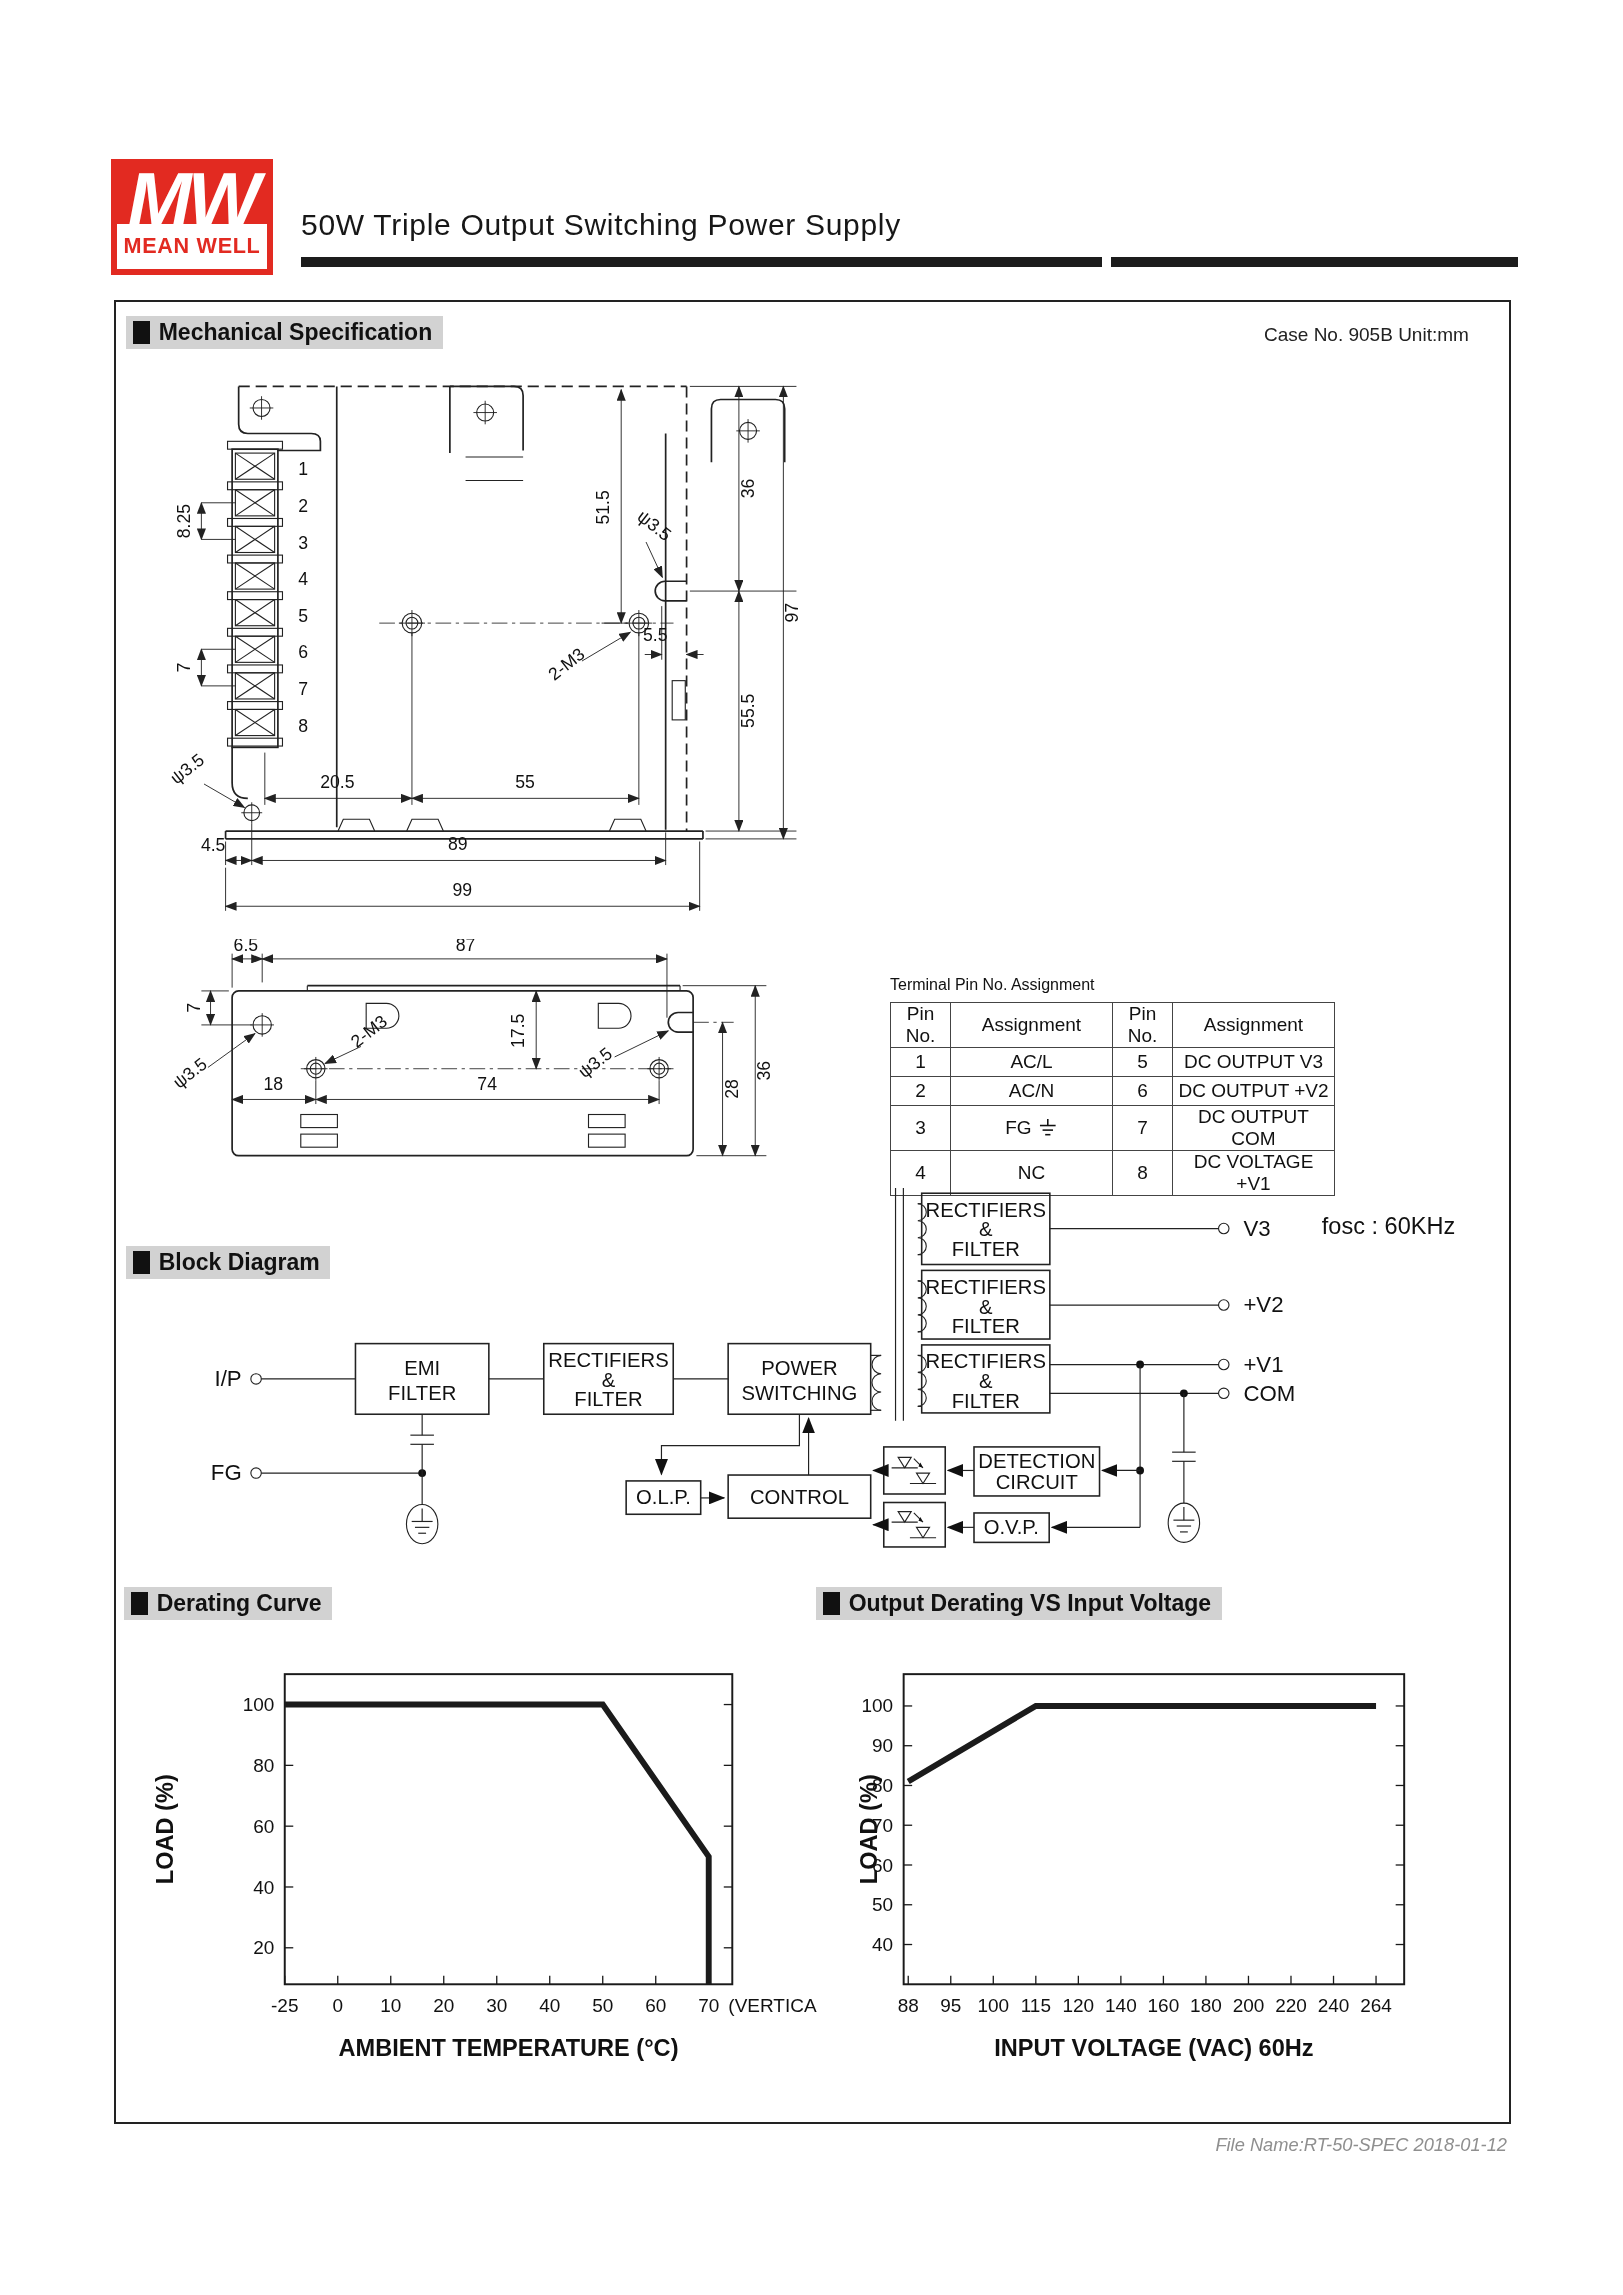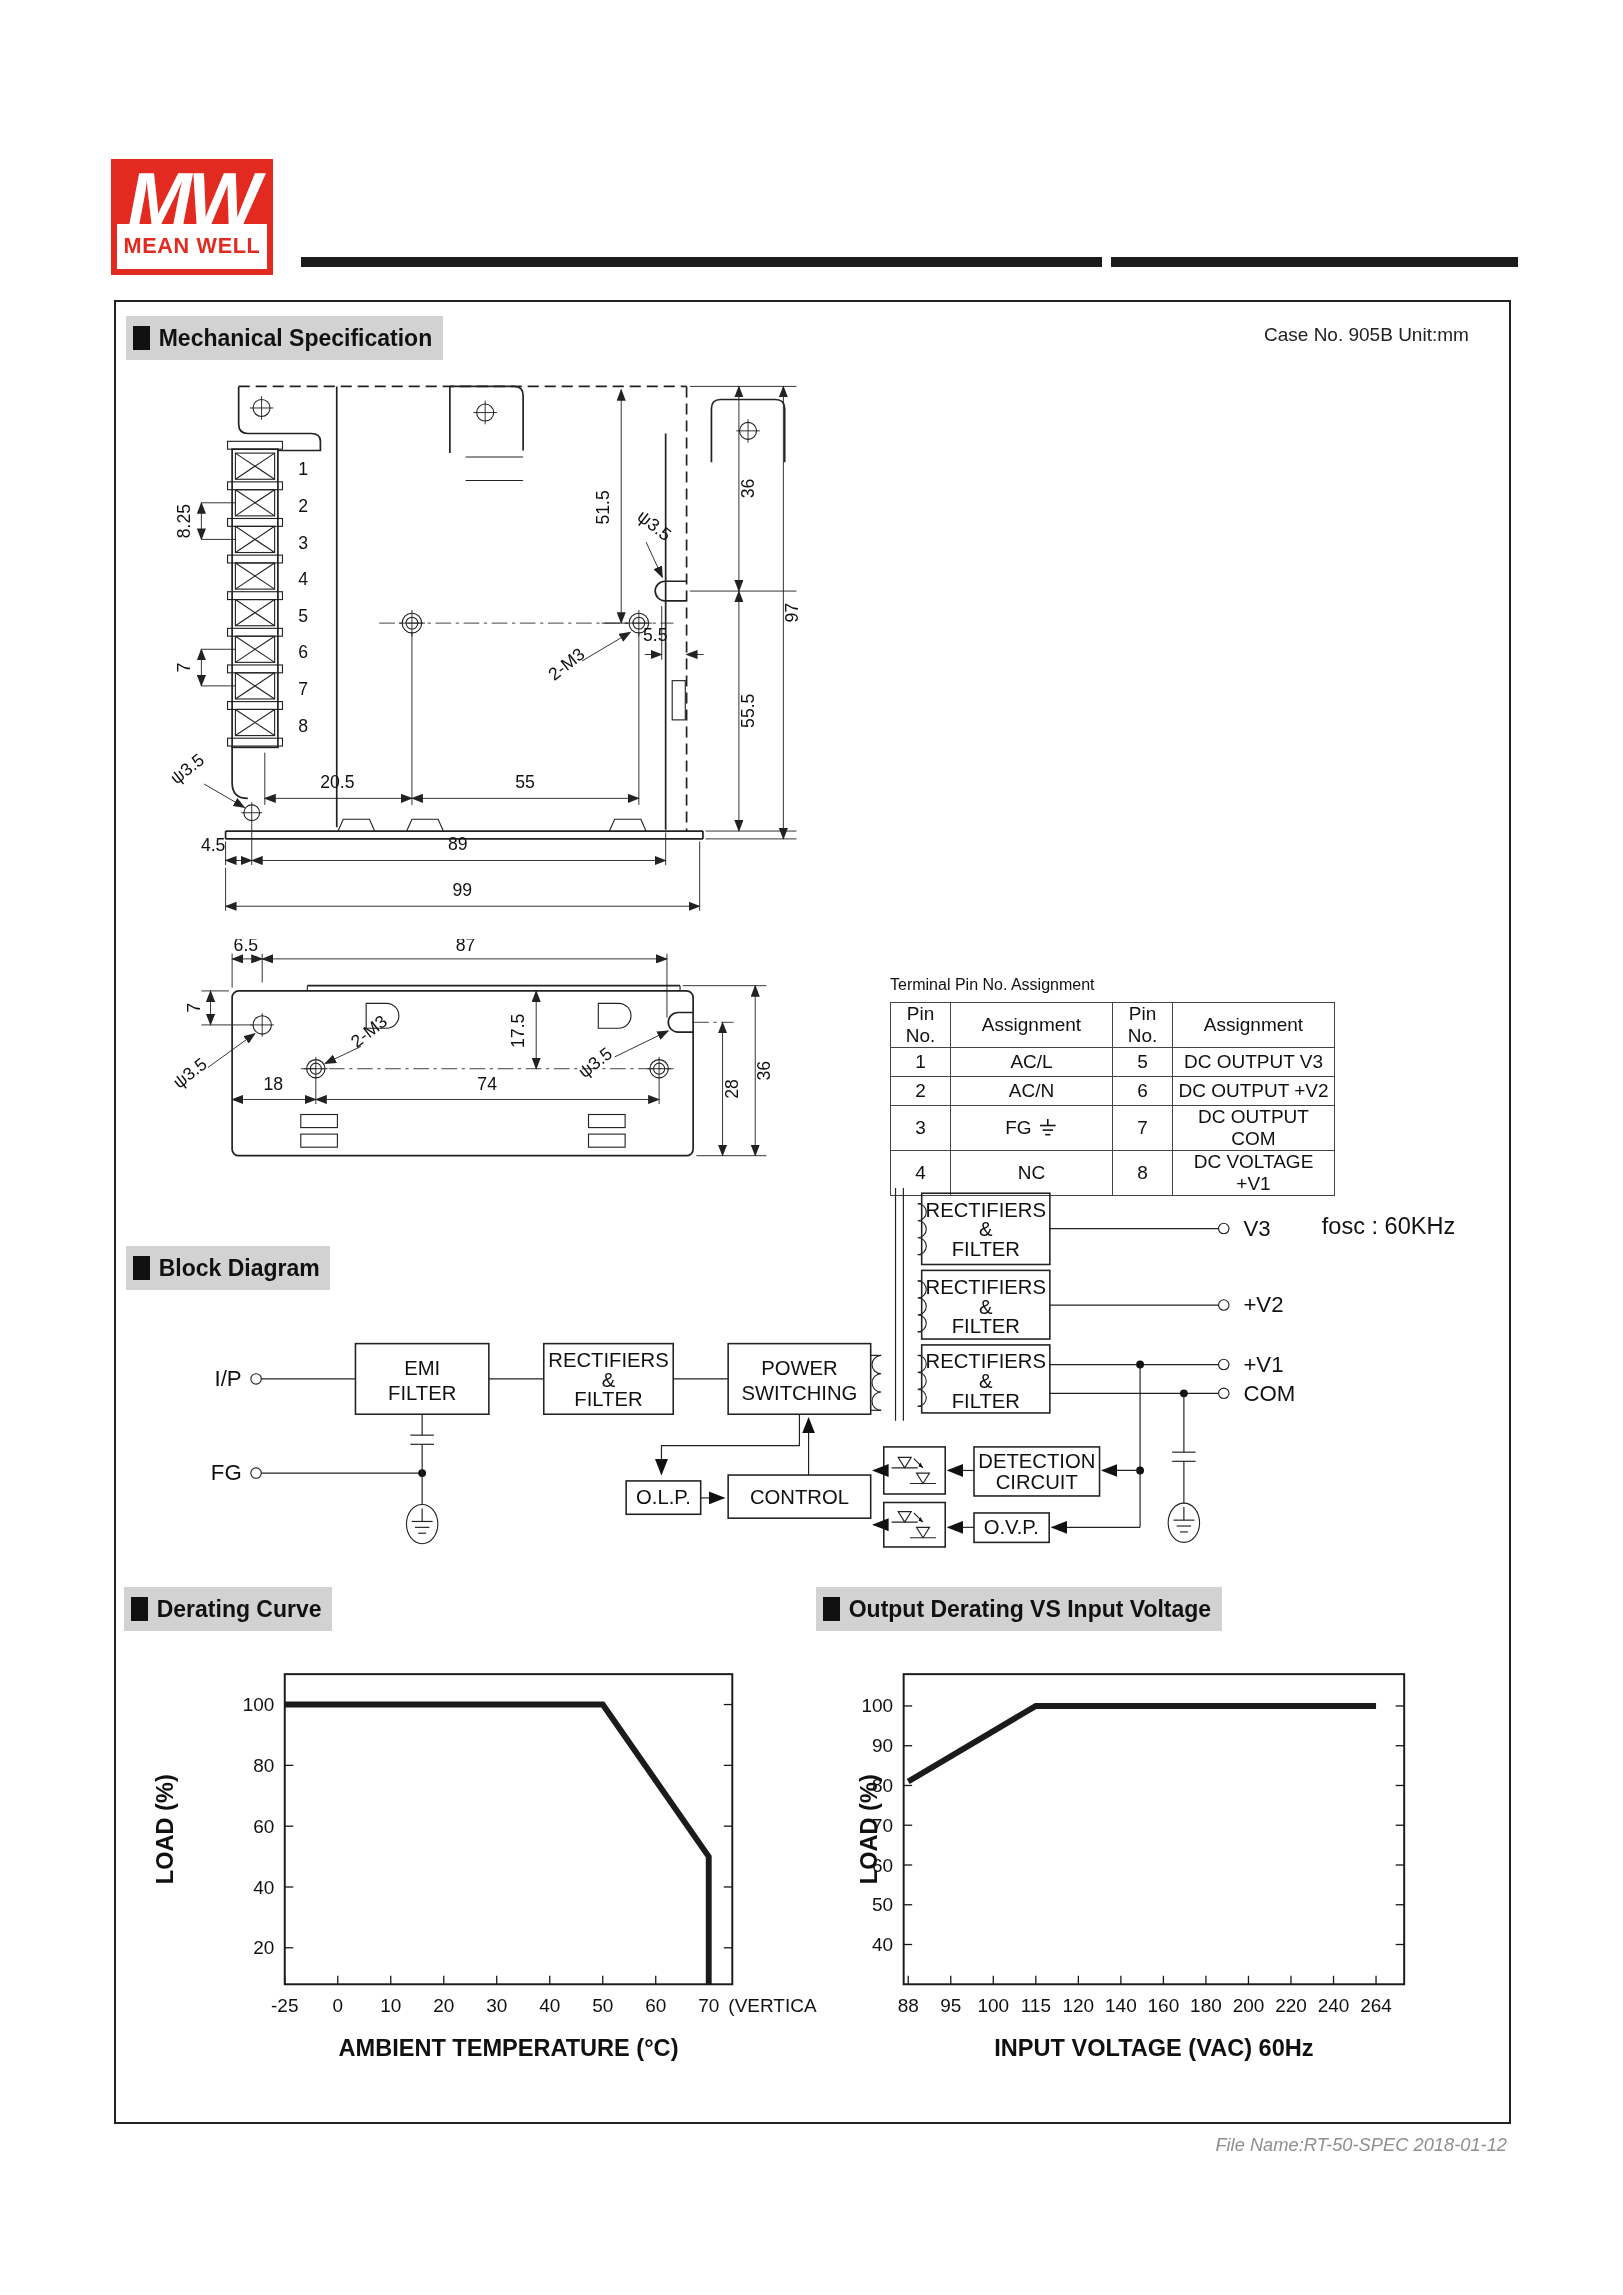--- a/index.html
+++ b/index.html
@@ -17,21 +17,21 @@
   .bar { position:absolute; top:257px; height:9.8px; background:#1c1c1c; }
   .bar-left { left:301px; width:801px; }
   .bar-right { left:1111px; width:407px; }
   .model-wrap { position:absolute; left:1171px; top:188px; width:347px; text-align:left; color:#171717; }
   .model { font-size:55px; font-weight:bold; letter-spacing:1.3px; display:inline-block; }
   .series { font-size:29px; font-weight:bold; letter-spacing:4.6px; display:inline-block; margin-left:11.8px; }
 
   .main-box { position:absolute; left:114px; top:300px; width:1397px; height:1824px; border:2px solid #222; }
 
   .sec-head { position:absolute; background:#d2d2d2; display:flex; align-items:center;
-              padding:0 10.5px 0 6.5px; height:44px; }
+              padding:0 10.5px 0 6.5px; height:33px; }
   .sec-head .bullet { width:17px; height:23.6px; background:#111; margin-right:9.2px; }
   .sec-head .txt { font-size:23px; font-weight:bold; color:#111; white-space:nowrap; }
   .case-note { position:absolute; left:1264px; top:324px; font-size:19px; color:#222; }
 
   svg text { font-family:"Liberation Sans", sans-serif; }
   .out { stroke:#222; stroke-width:2.6; fill:none; }
   .thin { stroke:#222; stroke-width:1.7; fill:none; }
   .dim { stroke:#222; stroke-width:1.4; fill:none; }
   .dash { stroke-dasharray:17 9; }
   .cl { stroke:#222; stroke-width:1.3; fill:none; stroke-dasharray:24 7 5 7; }
@@ -57,20 +57,21 @@
 <body>
 
 <div class="page">
 
   <div class="logo">
     <div class="logo-mw">MW</div>
     <div class="logo-strip">
       <span class="logo-brand">MEAN WELL</span>
     </div>
   </div>
+  <div class="doc-title">50W Triple Output Switching Power Supply</div>
   <div class="bar bar-left"></div>
   <div class="bar bar-right"></div>
 
   <div class="main-box"></div>
 
   <div class="sec-head" style="left:126px; top:316px;">
     <span class="bullet"></span>
     <span class="txt">Mechanical Specification</span>
   </div>
   <div class="case-note">Case No. 905B    Unit:mm</div>

